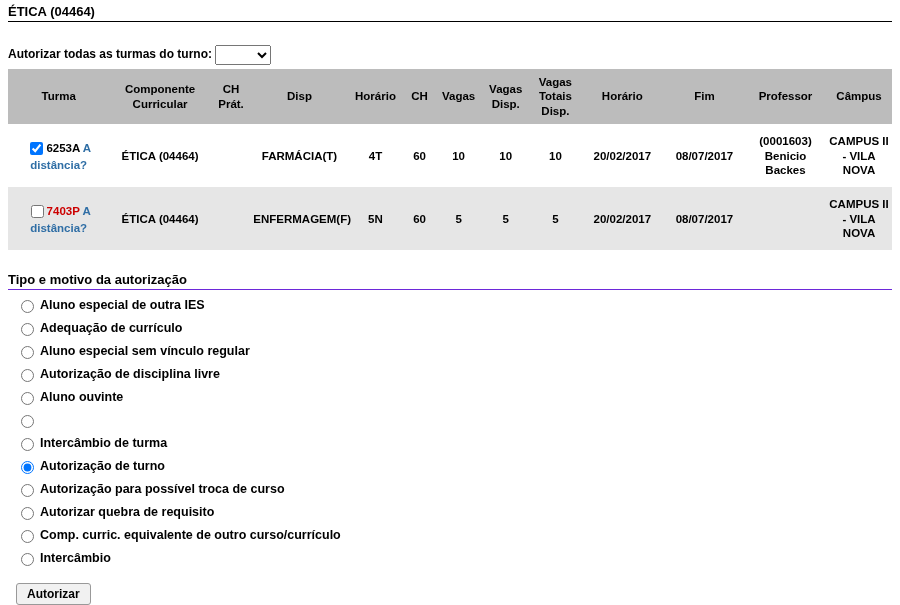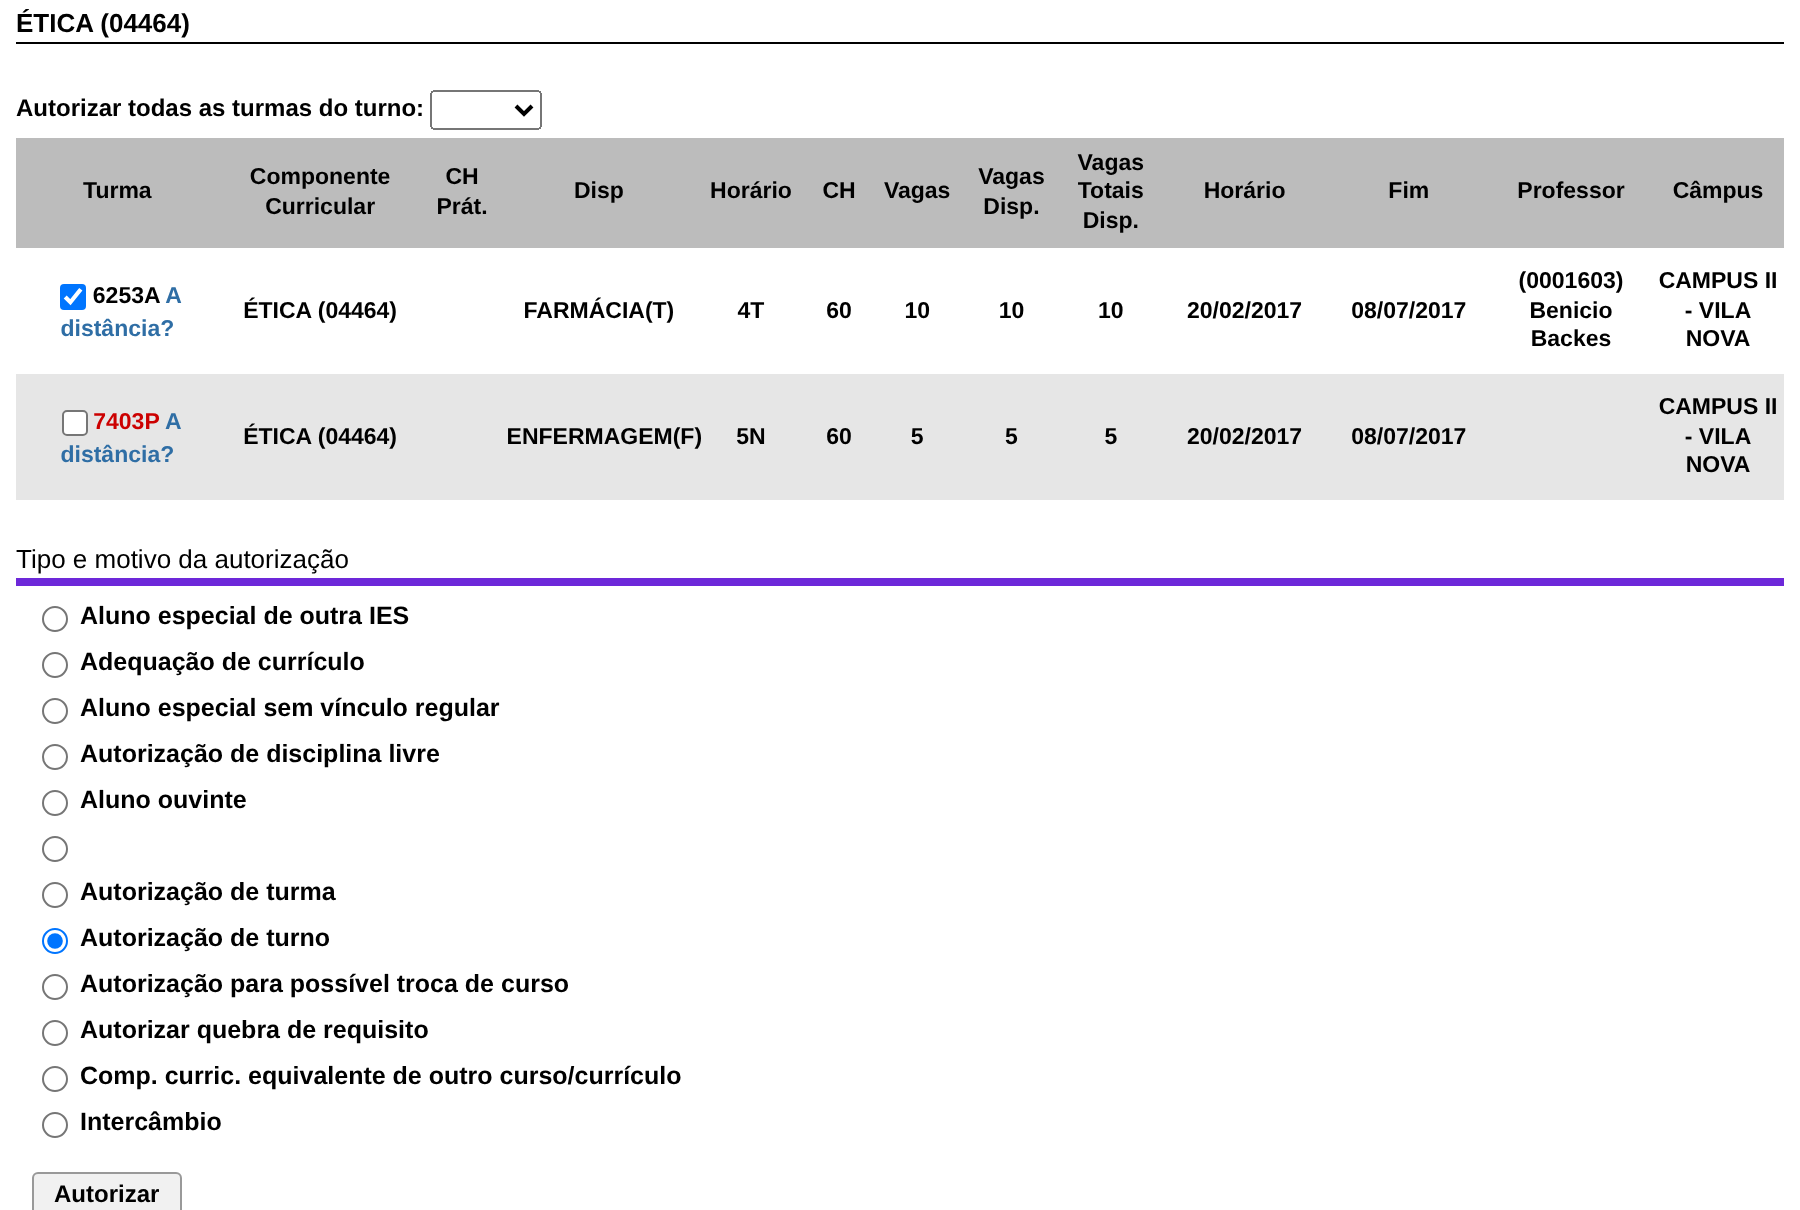--- a/index.html
+++ b/index.html
@@ -56,23 +56,23 @@
     table.turmas tbody tr:nth-child(odd) { background: #ffffff; }
     table.turmas tbody tr:nth-child(even) { background: #e6e6e6; }
     .turma-cell { text-align: left; padding-left: 6px; white-space: normal; }
     .turma-cell input[type=checkbox] { vertical-align: middle; margin-right: 3px; }
     .turma-code { font-weight: bold; }
     .turma-code.red { color: #cc0000; }
     .distancia-link { color: #2f6ea5; font-weight: bold; cursor: pointer; }
     .comp-cell { text-align: left; font-weight: bold; }
     .campus-cell { font-weight: bold; margin-top: 43px; }
     .section-title {
-      font-weight: normal;
+      font-weight: bold;
       font-size: 13px;
-      border-bottom: 4px solid #6d28d9;
+      border-bottom: 1px solid #6d28d9;
       padding-bottom: 2px;
       margin-top: 22px;
       margin-bottom: 0;
     }
     .reasons { padding-left: 8px; }
     .reason-row {
       margin: 7px 0;
       font-size: 12.5px;
       font-weight: bold;
     }
@@ -171,21 +171,21 @@
 
 <div class="section-title">Tipo e motivo da autorização</div>
 
 <div class="reasons" id="reasons">
     <div class="reason-row"><input type="radio" name="reason" id="reason-1" style=""><label for="reason-1">Aluno especial de outra IES</label></div>
     <div class="reason-row"><input type="radio" name="reason" id="reason-0" style=""><label for="reason-0">Adequação de currículo</label></div>
     <div class="reason-row"><input type="radio" name="reason" id="reason-2" style=""><label for="reason-2">Aluno especial sem vínculo regular</label></div>
     <div class="reason-row"><input type="radio" name="reason" id="reason-4" style=""><label for="reason-4">Autorização de disciplina livre</label></div>
     <div class="reason-row"><input type="radio" name="reason" id="reason-3" style=""><label for="reason-3">Aluno ouvinte</label></div>
     <div class="reason-row"><input type="radio" name="reason" id="reason-5" style=""></div>
-    <div class="reason-row"><input type="radio" name="reason" id="reason-6" style=""><label for="reason-6">Autorização de turma</label></div>
+    <div class="reason-row"><input type="radio" name="reason" id="reason-6" style=""><label for="reason-6">Intercâmbio de turma</label></div>
     <div class="reason-row"><input type="radio" name="reason" id="reason-7" checked="" style=""><label for="reason-7">Autorização de turno</label></div>
     <div class="reason-row"><input type="radio" name="reason" id="reason-8" style=""><label for="reason-8">Autorização para possível troca de curso</label></div>
     <div class="reason-row"><input type="radio" name="reason" id="reason-9" style=""><label for="reason-9">Autorizar quebra de requisito</label></div>
     <div class="reason-row"><input type="radio" name="reason" id="reason-10" style=""><label for="reason-10">Comp. curric. equivalente de outro curso/currículo</label></div>
     <div class="reason-row"><input type="radio" name="reason" id="reason-11" style=""><label for="reason-11">Intercâmbio</label></div>
   </div>
 
 <button class="btn-authorize">Autorizar</button>
 
 

